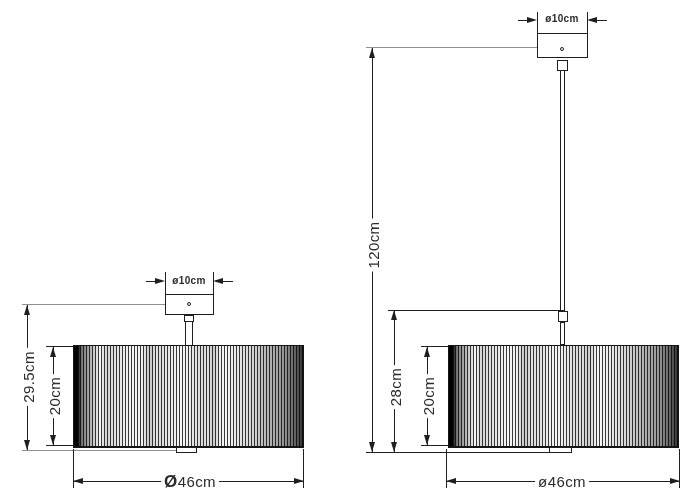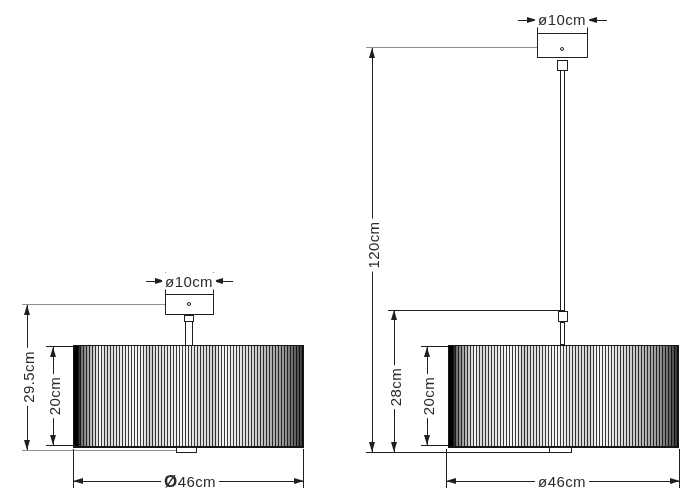--- a/index.html
+++ b/index.html
@@ -12,21 +12,21 @@
   .dot{position:absolute;width:4px;height:4px;border:1px solid #1f1f1f;border-radius:50%;
        box-sizing:border-box;background:#fff;}
   .arr{position:absolute;width:0;height:0;}
   .arr.r{border-top:3px solid transparent;border-bottom:3px solid transparent;border-left:10px solid #1f1f1f;}
   .arr.l{border-top:3px solid transparent;border-bottom:3px solid transparent;border-right:10px solid #1f1f1f;}
   .arr.u{border-left:3px solid transparent;border-right:3px solid transparent;border-bottom:10px solid #1f1f1f;}
   .arr.d{border-left:3px solid transparent;border-right:3px solid transparent;border-top:10px solid #1f1f1f;}
   .lbl{position:absolute;font-size:15px;line-height:1;color:#2b2b2b;background:#fff;
        white-space:nowrap;letter-spacing:.4px;padding:1px 3px;transform:translate(-50%,-50%);}
   .lbl.rot{transform:translate(-50%,-50%) rotate(-90deg);}
-  .lbl.small{font-size:15px;}
+  .lbl.small{font-size:10px;font-weight:bold;}
   .lbl .sym-bold{font-weight:bold;font-size:17px;}
   .shade{position:absolute;box-sizing:border-box;border:1px solid #151515;border-bottom-width:2px;
     background:
       linear-gradient(90deg,
         #000 0px,#000 4px,rgba(0,0,0,.55) 7px,rgba(0,0,0,0) 26px,
         rgba(0,0,0,.14) 14%,rgba(0,0,0,0) 26%,
         rgba(0,0,0,.10) 38%,rgba(0,0,0,0) 47%,
         rgba(0,0,0,.12) 56%,rgba(0,0,0,0) 66%,
         rgba(0,0,0,.14) 78%,rgba(0,0,0,.40) 92%,rgba(0,0,0,.62) 97%,rgba(0,0,0,.80) 100%),
       linear-gradient(90deg,

